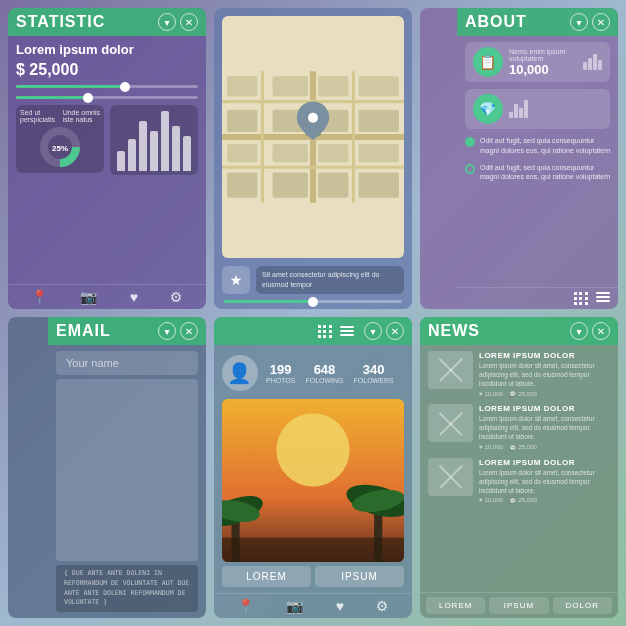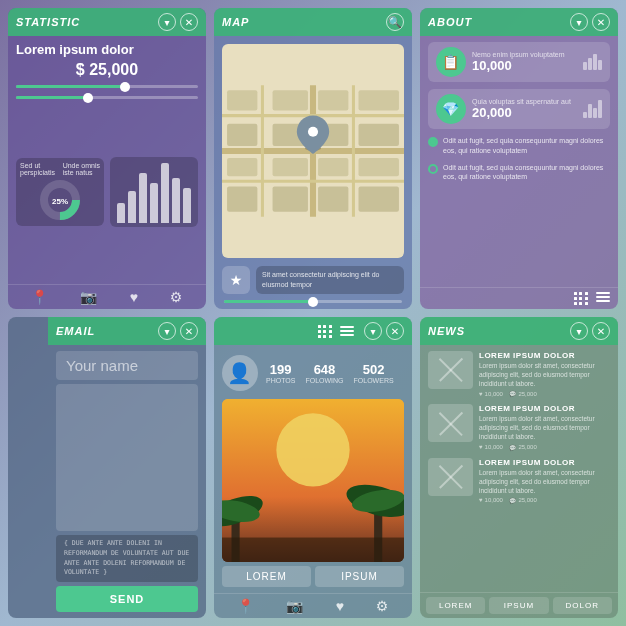--- a/index.html
+++ b/index.html
@@ -20,40 +20,39 @@
       height: 626px;
     }
     .panel {
       border-radius: 8px;
       overflow: hidden;
       display: flex;
       flex-direction: column;
     }
     .panel-statistic { background: rgba(100, 80, 150, 0.75); }
     .panel-map { background: rgba(100, 120, 170, 0.75); }
-    .panel-about { background: rgba(130, 100, 160, 0.75); }
+    .panel-about { background: rgba(130, 100, 160, 0.75); padding-left: 37px; }
     .panel-email { background: rgba(80, 100, 130, 0.75); padding-left: 40px; }
     .panel-social { background: rgba(100, 130, 150, 0.75); }
     .panel-news { background: rgba(110, 140, 120, 0.75); }
 
     .panel-header {
       background: rgba(60, 180, 120, 0.9);
       display: flex;
       align-items: center;
       justify-content: space-between;
       padding: 4px 8px;
       min-height: 28px;
     }
     .panel-header-title {
       color: white;
-      font-size: 11px;
+      font-size: 16px;
       font-weight: bold;
       letter-spacing: 1px;
       text-transform: uppercase;
-      font-style: italic;
     }
     .panel-header-icons {
       display: flex;
       gap: 4px;
       align-items: center;
     }
     .icon-circle {
       width: 18px;
       height: 18px;
       border-radius: 50%;
@@ -79,21 +78,20 @@
     
     .stat-title {
       color: white;
       font-size: 13px;
       font-weight: bold;
     }
     .stat-amount {
       color: white;
       font-size: 16px;
       font-weight: bold;
-      text-align: center;
     }
     .slider-row {
       display: flex;
       align-items: center;
       gap: 4px;
       margin: 2px 0;
     }
     .slider-track {
       flex: 1;
       height: 3px;
@@ -111,21 +109,21 @@
       height: 10px;
       border-radius: 50%;
       background: white;
       position: absolute;
       top: -3.5px;
     }
     .stat-bottom {
       display: flex;
       gap: 6px;
       flex: 1;
-      align-items: center;
+      align-items: flex-start;
     }
     .stat-donut-box {
       background: rgba(0,0,0,0.2);
       border-radius: 6px;
       flex: 1;
       display: flex;
       flex-direction: column;
       align-items: center;
       justify-content: center;
       padding: 4px;
@@ -299,21 +297,21 @@
       border-top: 1px solid rgba(255,255,255,0.15);
     }
 
     
     .email-input {
       background: rgba(255,255,255,0.15);
       border: none;
       border-radius: 4px;
       padding: 6px 10px;
       color: rgba(255,255,255,0.9);
-      font-size: 15px;
+      font-size: 11px;
       width: 100%;
       outline: none;
     }
     .email-input::placeholder {
       color: rgba(255,255,255,0.6);
     }
     .email-textarea {
       background: rgba(255,255,255,0.15);
       border: none;
       border-radius: 4px;
@@ -576,26 +574,20 @@
     </div>
     <div class="panel-footer">
       <span class="footer-icon">📍</span>
       <span class="footer-icon">📷</span>
       <span class="footer-icon">♥</span>
       <span class="footer-icon">⚙</span>
     </div>
   </div>
 
   <div class="panel panel-map">
-    <div class="panel-header">
-      <span class="panel-header-title">MAP</span>
-      <div class="panel-header-icons">
-        <div class="icon-circle search">🔍</div>
-      </div>
-    </div>
     <div class="panel-body">
       <div class="map-container">
         <svg class="map-svg" viewBox="0 0 180 130">
           <rect width="180" height="130" fill="#e8dfc0"></rect>
 
           <line x1="0" y1="65" x2="180" y2="65" stroke="#c8b880" stroke-width="6"></line>
           <line x1="90" y1="0" x2="90" y2="130" stroke="#c8b880" stroke-width="6"></line>
           <line x1="0" y1="30" x2="180" y2="30" stroke="#d4c890" stroke-width="3"></line>
           <line x1="0" y1="95" x2="180" y2="95" stroke="#d4c890" stroke-width="3"></line>
           <line x1="40" y1="0" x2="40" y2="130" stroke="#d4c890" stroke-width="3"></line>
@@ -657,24 +649,20 @@
           <div class="about-bar-row">
             <div class="about-bar-seg" style="height:8px"></div>
             <div class="about-bar-seg" style="height:12px"></div>
             <div class="about-bar-seg" style="height:16px"></div>
             <div class="about-bar-seg" style="height:10px"></div>
           </div>
         </div>
       </div>
       <div class="about-card">
         <div class="about-icon-circle">💎</div>
-        <div class="about-card-text">
-          <div class="about-card-label">Quia voluptas sit aspernatur aut</div>
-          <div class="about-card-value">20,000</div>
-        </div>
         <div class="about-bars">
           <div class="about-bar-row">
             <div class="about-bar-seg" style="height:6px"></div>
             <div class="about-bar-seg" style="height:14px"></div>
             <div class="about-bar-seg" style="height:10px"></div>
             <div class="about-bar-seg" style="height:18px"></div>
           </div>
         </div>
       </div>
       <div class="about-list-item">
@@ -714,21 +702,20 @@
         <div class="icon-circle">✕</div>
       </div>
     </div>
     <div class="panel-body">
       <input class="email-input" type="text" placeholder="Your name" style="">
       <textarea class="email-textarea" style="height: 55px;"></textarea>
       <div class="email-code-box">
         <span>{ DUE ANTE ANTE DOLENI IN REFORMANDUM DE VOLUNTATE
 AUT DUE ANTE ANTE DOLENI REFORMANDUM DE VOLUNTATE }</span>
       </div>
-      <button class="email-send-btn">SEND</button>
     </div>
   </div>
 
   <div class="panel panel-social">
     <div class="panel-header">
       <span class="panel-header-title"></span>
       <div class="panel-header-icons">
         <div class="grid-icon" style="margin-right:4px">
           <div class="grid-dot"></div>
             <div class="grid-dot"></div>
@@ -755,21 +742,21 @@
         <div class="social-stats">
           <div class="social-stat">
             <span class="social-stat-num">199</span>
             <span class="social-stat-label">PHOTOS</span>
           </div>
           <div class="social-stat">
             <span class="social-stat-num">648</span>
             <span class="social-stat-label">FOLOWING</span>
           </div>
           <div class="social-stat">
-            <span class="social-stat-num">502</span>
+            <span class="social-stat-num">340</span>
             <span class="social-stat-label">FOLOWERS</span>
           </div>
         </div>
       </div>
       <div class="social-photo">
         <svg width="100%" height="100%" viewBox="0 0 180 80" preserveAspectRatio="xMidYMid slice">
           <defs>
             <linearGradient id="skyGrad" x1="0" y1="0" x2="0" y2="1">
               <stop offset="0%" stop-color="#f0b030"></stop>
               <stop offset="60%" stop-color="#e07030"></stop>

